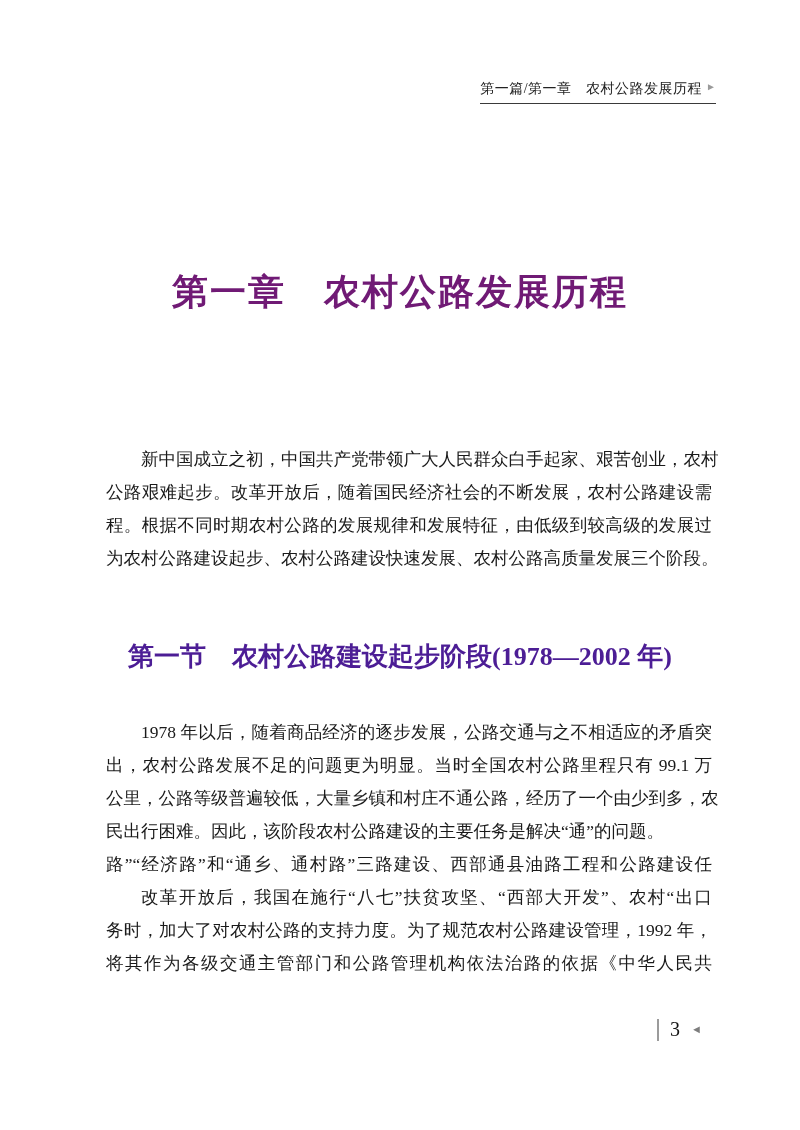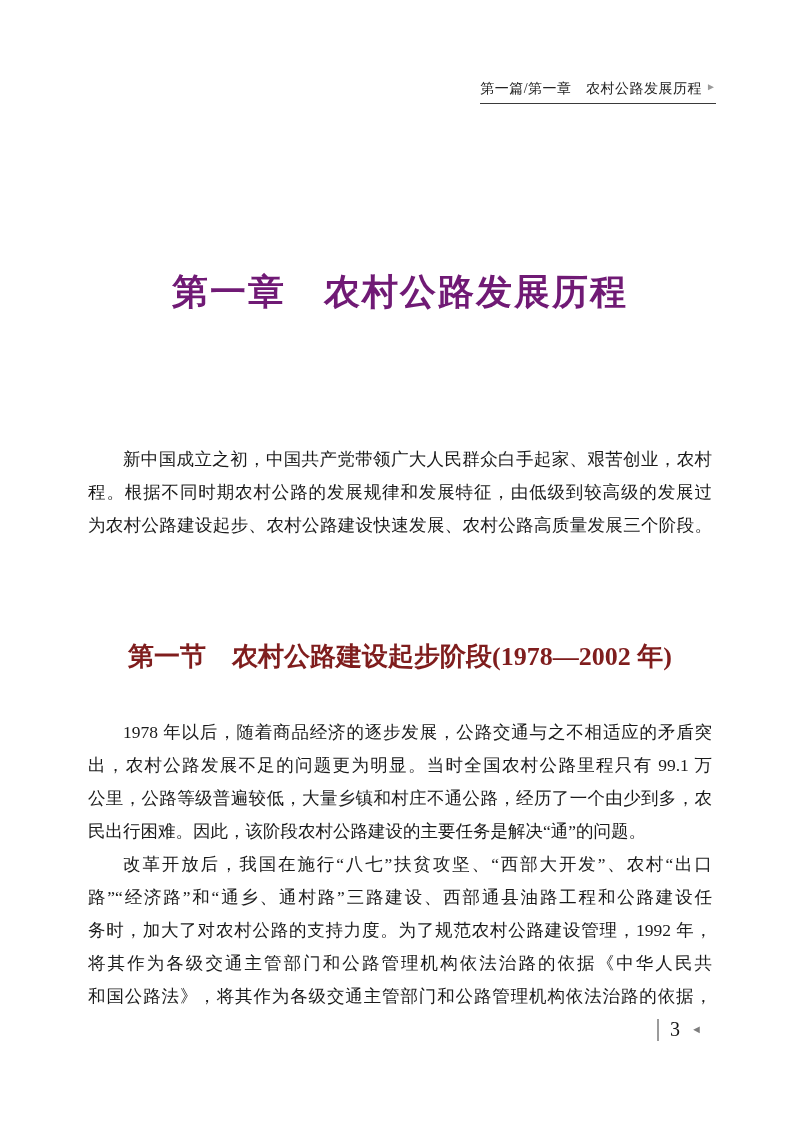--- a/index.html
+++ b/index.html
@@ -58,41 +58,42 @@
 
   
   .section-title {
     position: absolute;
     top: 639px;
     left: 0;
     right: 0;
     text-align: center;
     font-size: 26px;
     font-weight: bold;
-    color: #7f1d1d;
+    color: #4c1d95;
     white-space: nowrap;
   }
 
   
   .text-block {
     position: absolute;
     left: 88px;
     width: 624px;
   }
   .text-block-intro { top: 443px; }
   .text-block-section1 { top: 716px; }
   .line {
     font-size: 17.5px;
     line-height: 33px;
     height: 33px;
     color: #1a1a1a;
     text-align: justify;
     text-align-last: justify;
     white-space: nowrap;
     overflow: visible;
+    margin-left: 18px;
   }
   .line.indent { text-indent: 2em; }
   .line.nofill { text-align-last: left; }
 
   
   .page-footer {
     position: absolute;
     top: 1018px;
     right: 98px;
     display: flex;
@@ -123,36 +124,36 @@
     <div class="running-header-inner">
       <span class="running-header-text">第一篇/第一章　农村公路发展历程</span>
       <span class="header-arrow">►</span>
     </div>
   </div>
 
   <div class="chapter-title">第一章　农村公路发展历程</div>
 
   <div class="text-block text-block-intro">
       <div class="line indent">新中国成立之初，中国共产党带领广大人民群众白手起家、艰苦创业，农村</div>
+      <div class="line">公路艰难起步。改革开放后，随着国民经济社会的不断发展，农村公路建设需</div>
       <div class="line">程。根据不同时期农村公路的发展规律和发展特征，由低级到较高级的发展过</div>
       <div class="line">为农村公路建设起步、农村公路建设快速发展、农村公路高质量发展三个阶段。</div>
     </div>
 
   <div class="section-title">第一节　农村公路建设起步阶段(1978—2002 年)</div>
 
   <div class="text-block text-block-section1">
       <div class="line indent">1978 年以后，随着商品经济的逐步发展，公路交通与之不相适应的矛盾突</div>
       <div class="line">出，农村公路发展不足的问题更为明显。当时全国农村公路里程只有 99.1 万</div>
       <div class="line">公里，公路等级普遍较低，大量乡镇和村庄不通公路，经历了一个由少到多，农</div>
       <div class="line nofill">民出行困难。因此，该阶段农村公路建设的主要任务是解决“通”的问题。</div>
+      <div class="line">路”“经济路”和“通乡、通村路”三路建设、西部通县油路工程和公路建设任</div>
       <div class="line indent">改革开放后，我国在施行“八七”扶贫攻坚、“西部大开发”、农村“出口</div>
-      <div class="line">路”“经济路”和“通乡、通村路”三路建设、西部通县油路工程和公路建设任</div>
       <div class="line">务时，加大了对农村公路的支持力度。为了规范农村公路建设管理，1992 年，</div>
       <div class="line">将其作为各级交通主管部门和公路管理机构依法治路的依据《中华人民共</div>
-      <div class="line">和国公路法》，将其作为各级交通主管部门和公路管理机构依法治路的依据，</div>
     </div>
 
   <div class="page-footer">
     <div class="footer-divider"></div>
     <span class="footer-page-number">3</span>
     <span class="footer-arrow">◄</span>
   </div>
 
 </div>
 

